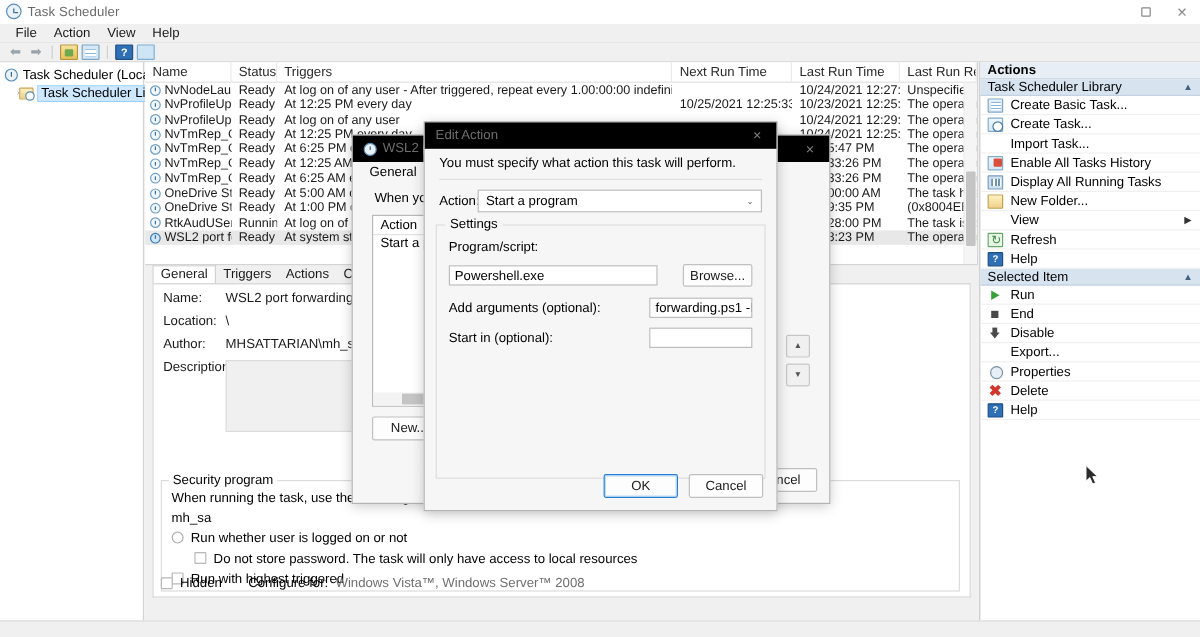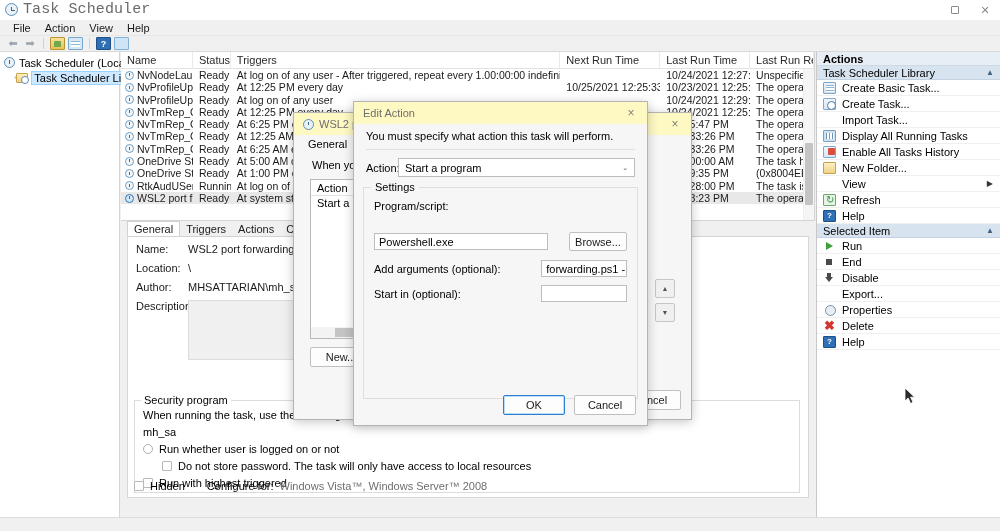--- a/index.html
+++ b/index.html
@@ -34,21 +34,21 @@
   }
   .titlebar .tb-icon:after {
     content: ""; position: absolute; left: 5px; top: 2.5px;
     width: 1.2px; height: 4px; background: #37698f;
   }
   .titlebar .tb-icon:before {
     content: ""; position: absolute; left: 5.5px; top: 6px;
     width: 3.5px; height: 1.2px; background: #37698f;
   }
   .titlebar .tb-title {
-    font-size: 15px; color: #6a6a6a; letter-spacing: .1px; font-family: Liberation Mono, monospace;
+    font-size: 11px; color: #6a6a6a; letter-spacing: .1px;
   }
   .win-btns {
     position: absolute; right: 0; top: 0; height: 20px;
     display: flex; align-items: center;
   }
   .win-btn {
     width: 30px; height: 20px; display: flex; align-items: center; justify-content: center;
     color: #8a8a8a; font-size: 11px;
   }
   .win-btn .sq {
@@ -247,21 +247,21 @@
     background: #f0f0f0; border-top: 1px solid #dcdcdc;
   }
 
   
   .dialog {
     position: absolute; background: #f6f6f6;
     border: 1px solid #b4b4b4;
     box-shadow: 0 2px 10px rgba(0,0,0,.22);
   }
   .dlg-title {
-    height: 22px; background: #fef9c3; display: flex; align-items: center;
+    height: 22px; background: #000000; display: flex; align-items: center;
     padding-left: 9px; font-size: 11px; color: #6e6e6e; text-align: right;
   }
   .dlg-title .dt-ic {
     width: 11px; height: 11px; border-radius: 50%; border: 1.2px solid #5b8fb9;
     background: #eaf2f8; margin-right: 5px; position: relative; flex: none;
   }
   .dlg-title .dt-ic:after{content:"";position:absolute;left:4.2px;top:2px;width:1.1px;height:3.5px;background:#37698f;}
   .dlg-close {
     position: absolute; right: 0; top: 0; width: 32px; height: 22px;
     display: flex; align-items: center; justify-content: center;
@@ -571,26 +571,26 @@
         </div>
         <div class="ap-item">
           <span class="ic task"></span>
           <span class="txt">Create Task...</span>
         </div>
         <div class="ap-item">
           <span class="ic "></span>
           <span class="txt">Import Task...</span>
         </div>
         <div class="ap-item">
+          <span class="ic history"></span>
+          <span class="txt">Enable All Tasks History</span>
+        </div>
+        <div class="ap-item">
           <span class="ic display"></span>
           <span class="txt">Display All Running Tasks</span>
-        </div>
-        <div class="ap-item">
-          <span class="ic history"></span>
-          <span class="txt">Enable All Tasks History</span>
         </div>
         <div class="ap-item">
           <span class="ic newfolder"></span>
           <span class="txt">New Folder...</span>
         </div>
         <div class="ap-item">
           <span class="ic "></span>
           <span class="txt">View</span>
           <span class="sub">▶</span>
         </div>
@@ -687,21 +687,21 @@
         <span>Start a program</span>
         <span class="car">⌄</span>
       </div>
     </div>
 
     <div class="ea-settings">
       <div class="grp-t">Settings</div>
 
       <div style="padding:12px 10px 0 10px;">
         <div class="ea-lbl">Program/script:</div>
-        <div style="display:flex; align-items:center; gap:21px; margin-top:20px;">
+        <div style="display:flex; align-items:center; gap:21px; margin-top:8px;">
           <div class="txtbox" style="width:196px">Powershell.exe</div>
           <div class="btn" style="min-width:58px;height:19px">Browse...</div>
         </div>
 
         <div style="display:flex; align-items:center; margin-top:9px;">
           <div class="ea-lbl" style="width:172px">Add arguments (optional):</div>
           <div class="txtbox" style="width:88px">forwarding.ps1 -Execution</div>
         </div>
 
         <div style="display:flex; align-items:center; margin-top:8px;">

